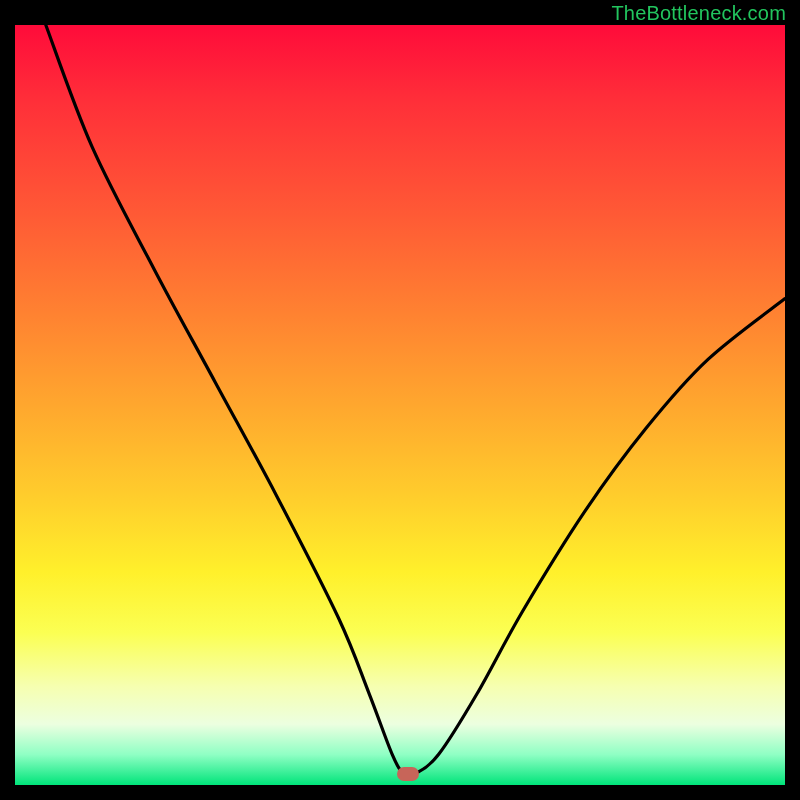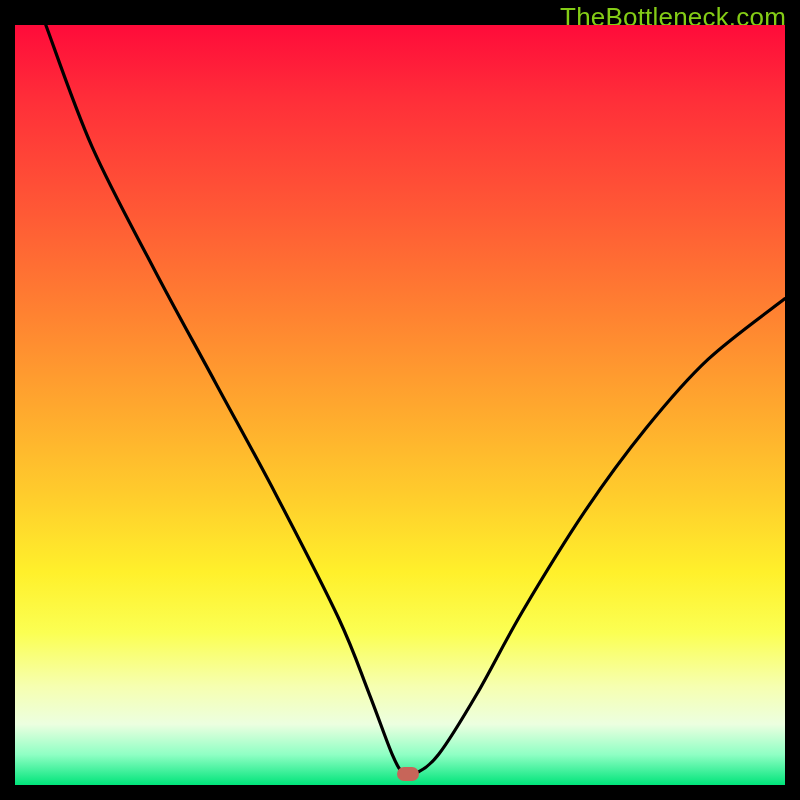--- a/index.html
+++ b/index.html
@@ -37,22 +37,22 @@
       #f6ffb0 87%,
       #ecffe0 92%,
       #8fffc4 96%,
       #00e47a 100%
     );
   }
   .watermark {
     position: absolute;
     top: 2px;
     right: 14px;
-    color: #84cc16;
-    font-size: 26px;
+    color: #22c55e;
+    font-size: 20px;
     font-weight: 500;
     letter-spacing: 0.2px;
     user-select: none;
   }
   svg.curve {
     position: absolute;
     left: 0;
     top: 0;
     width: 770px;
     height: 760px;

